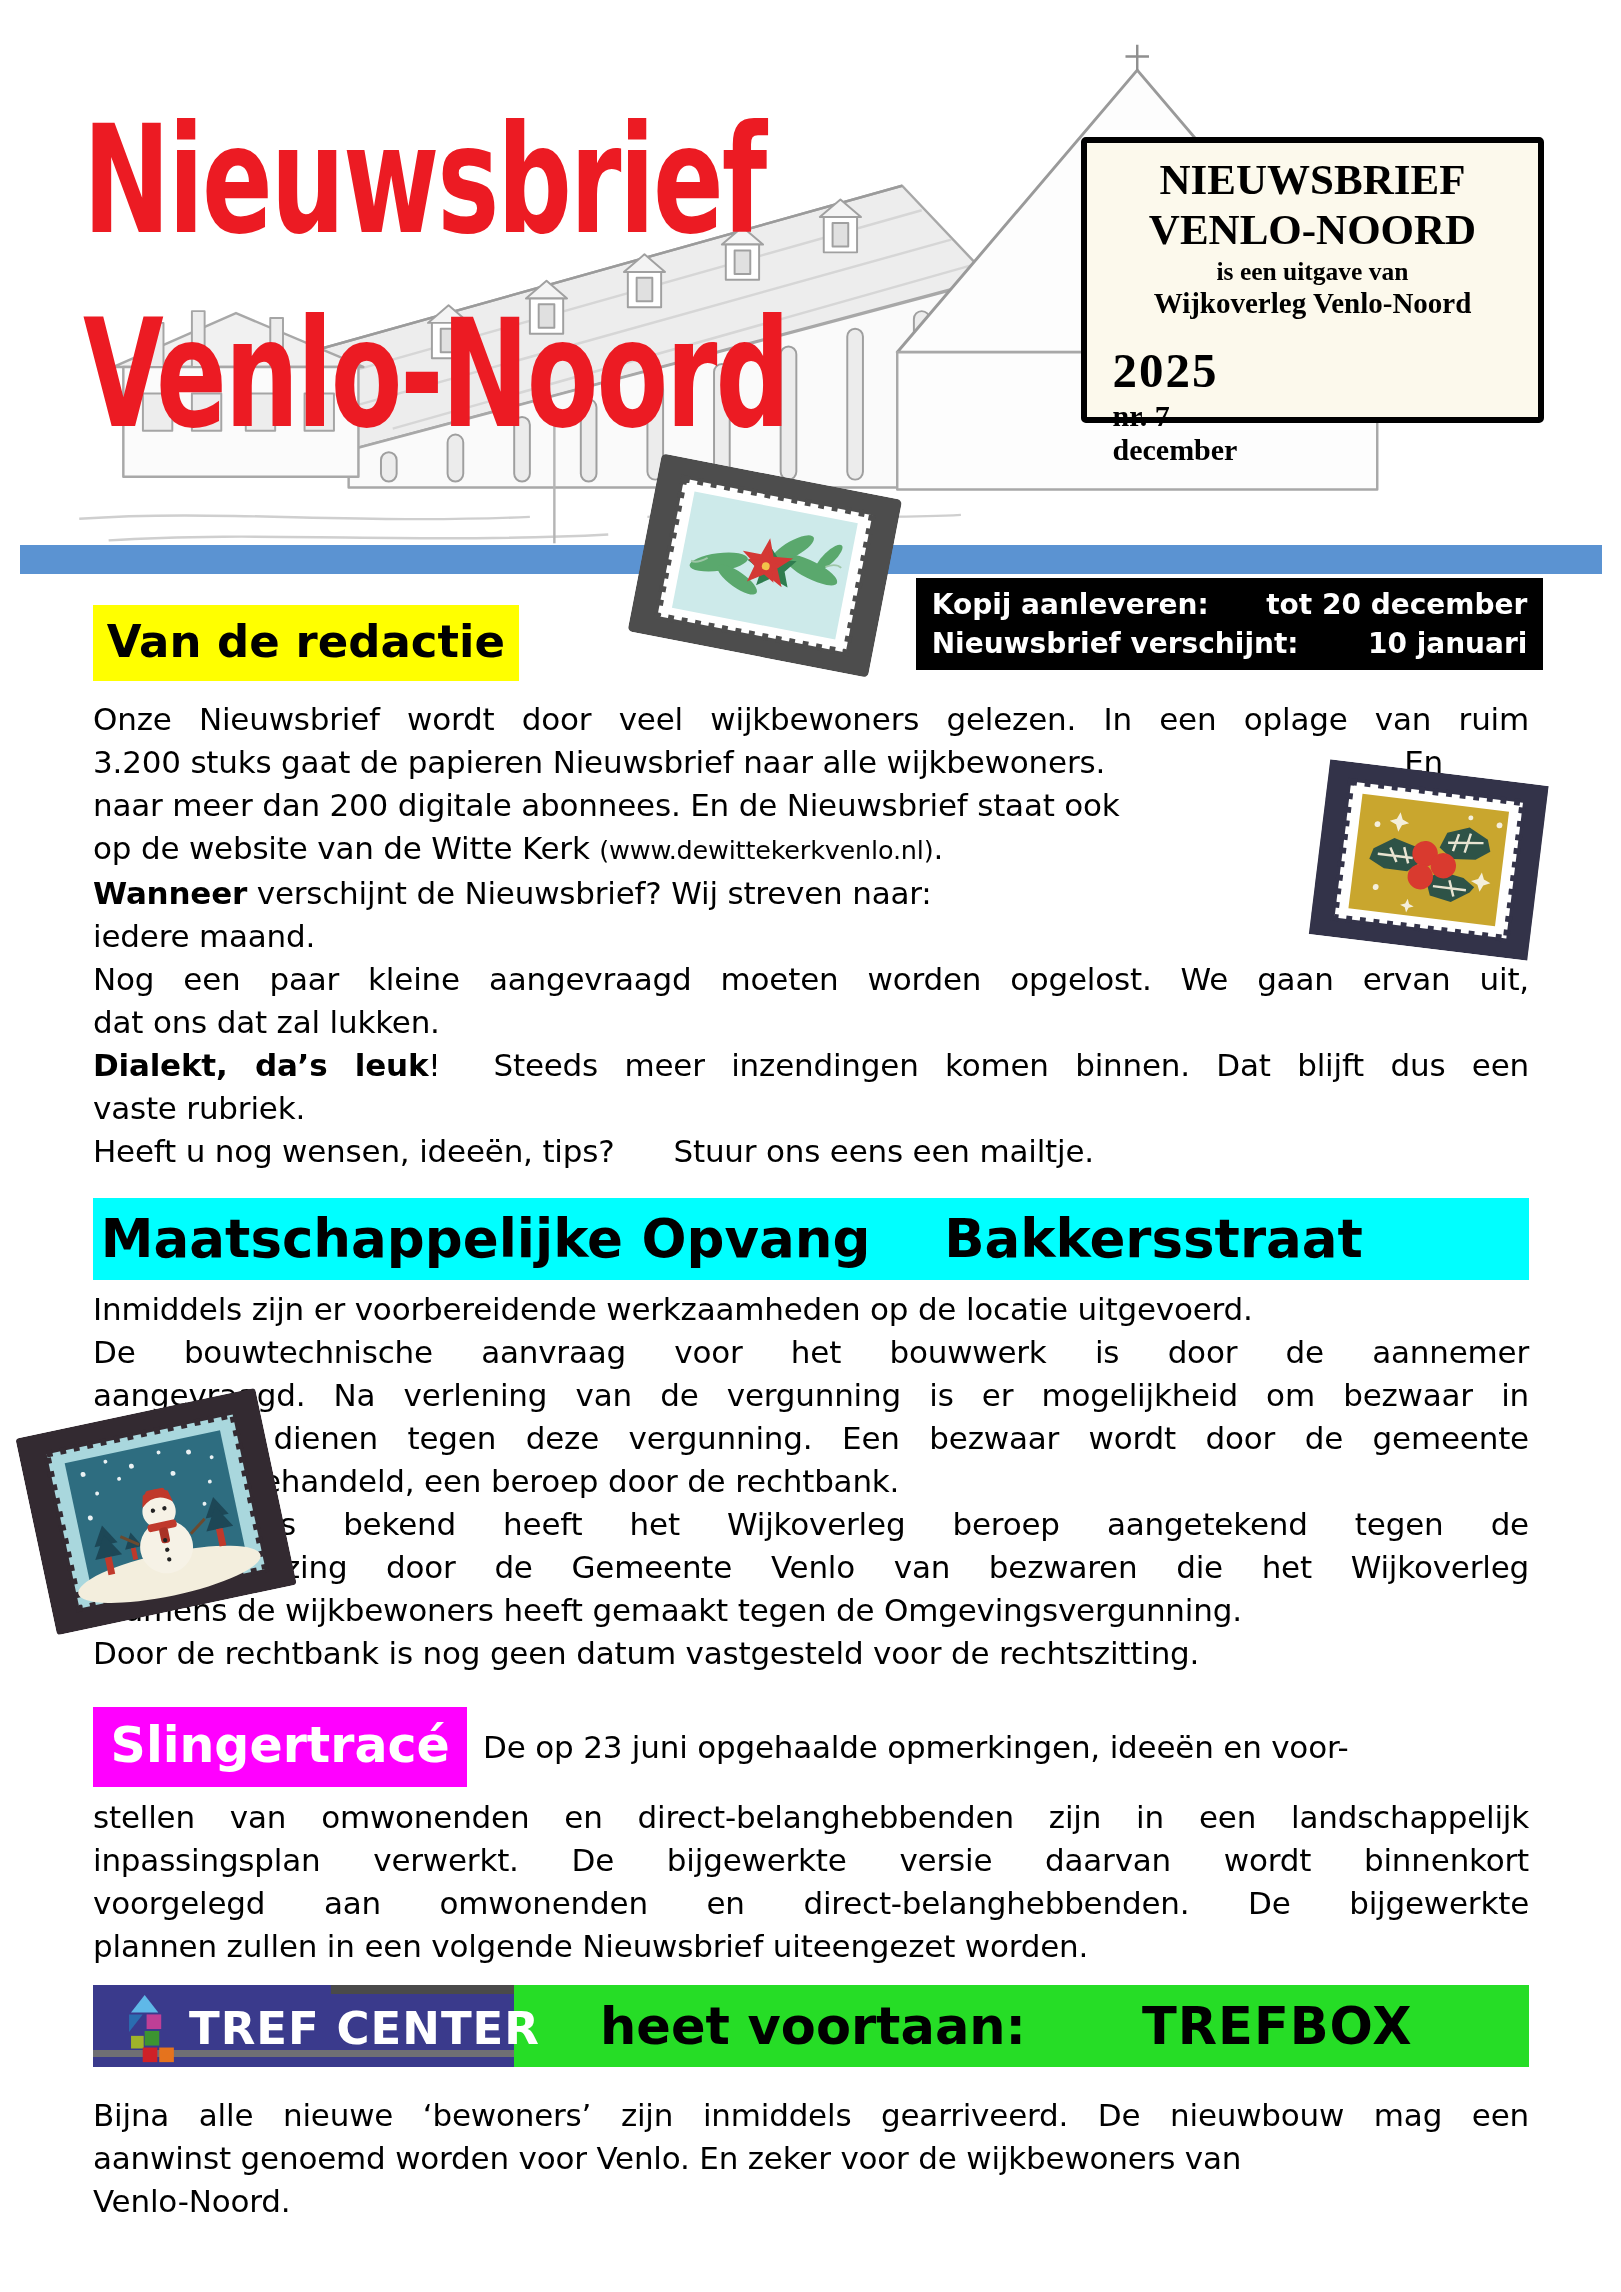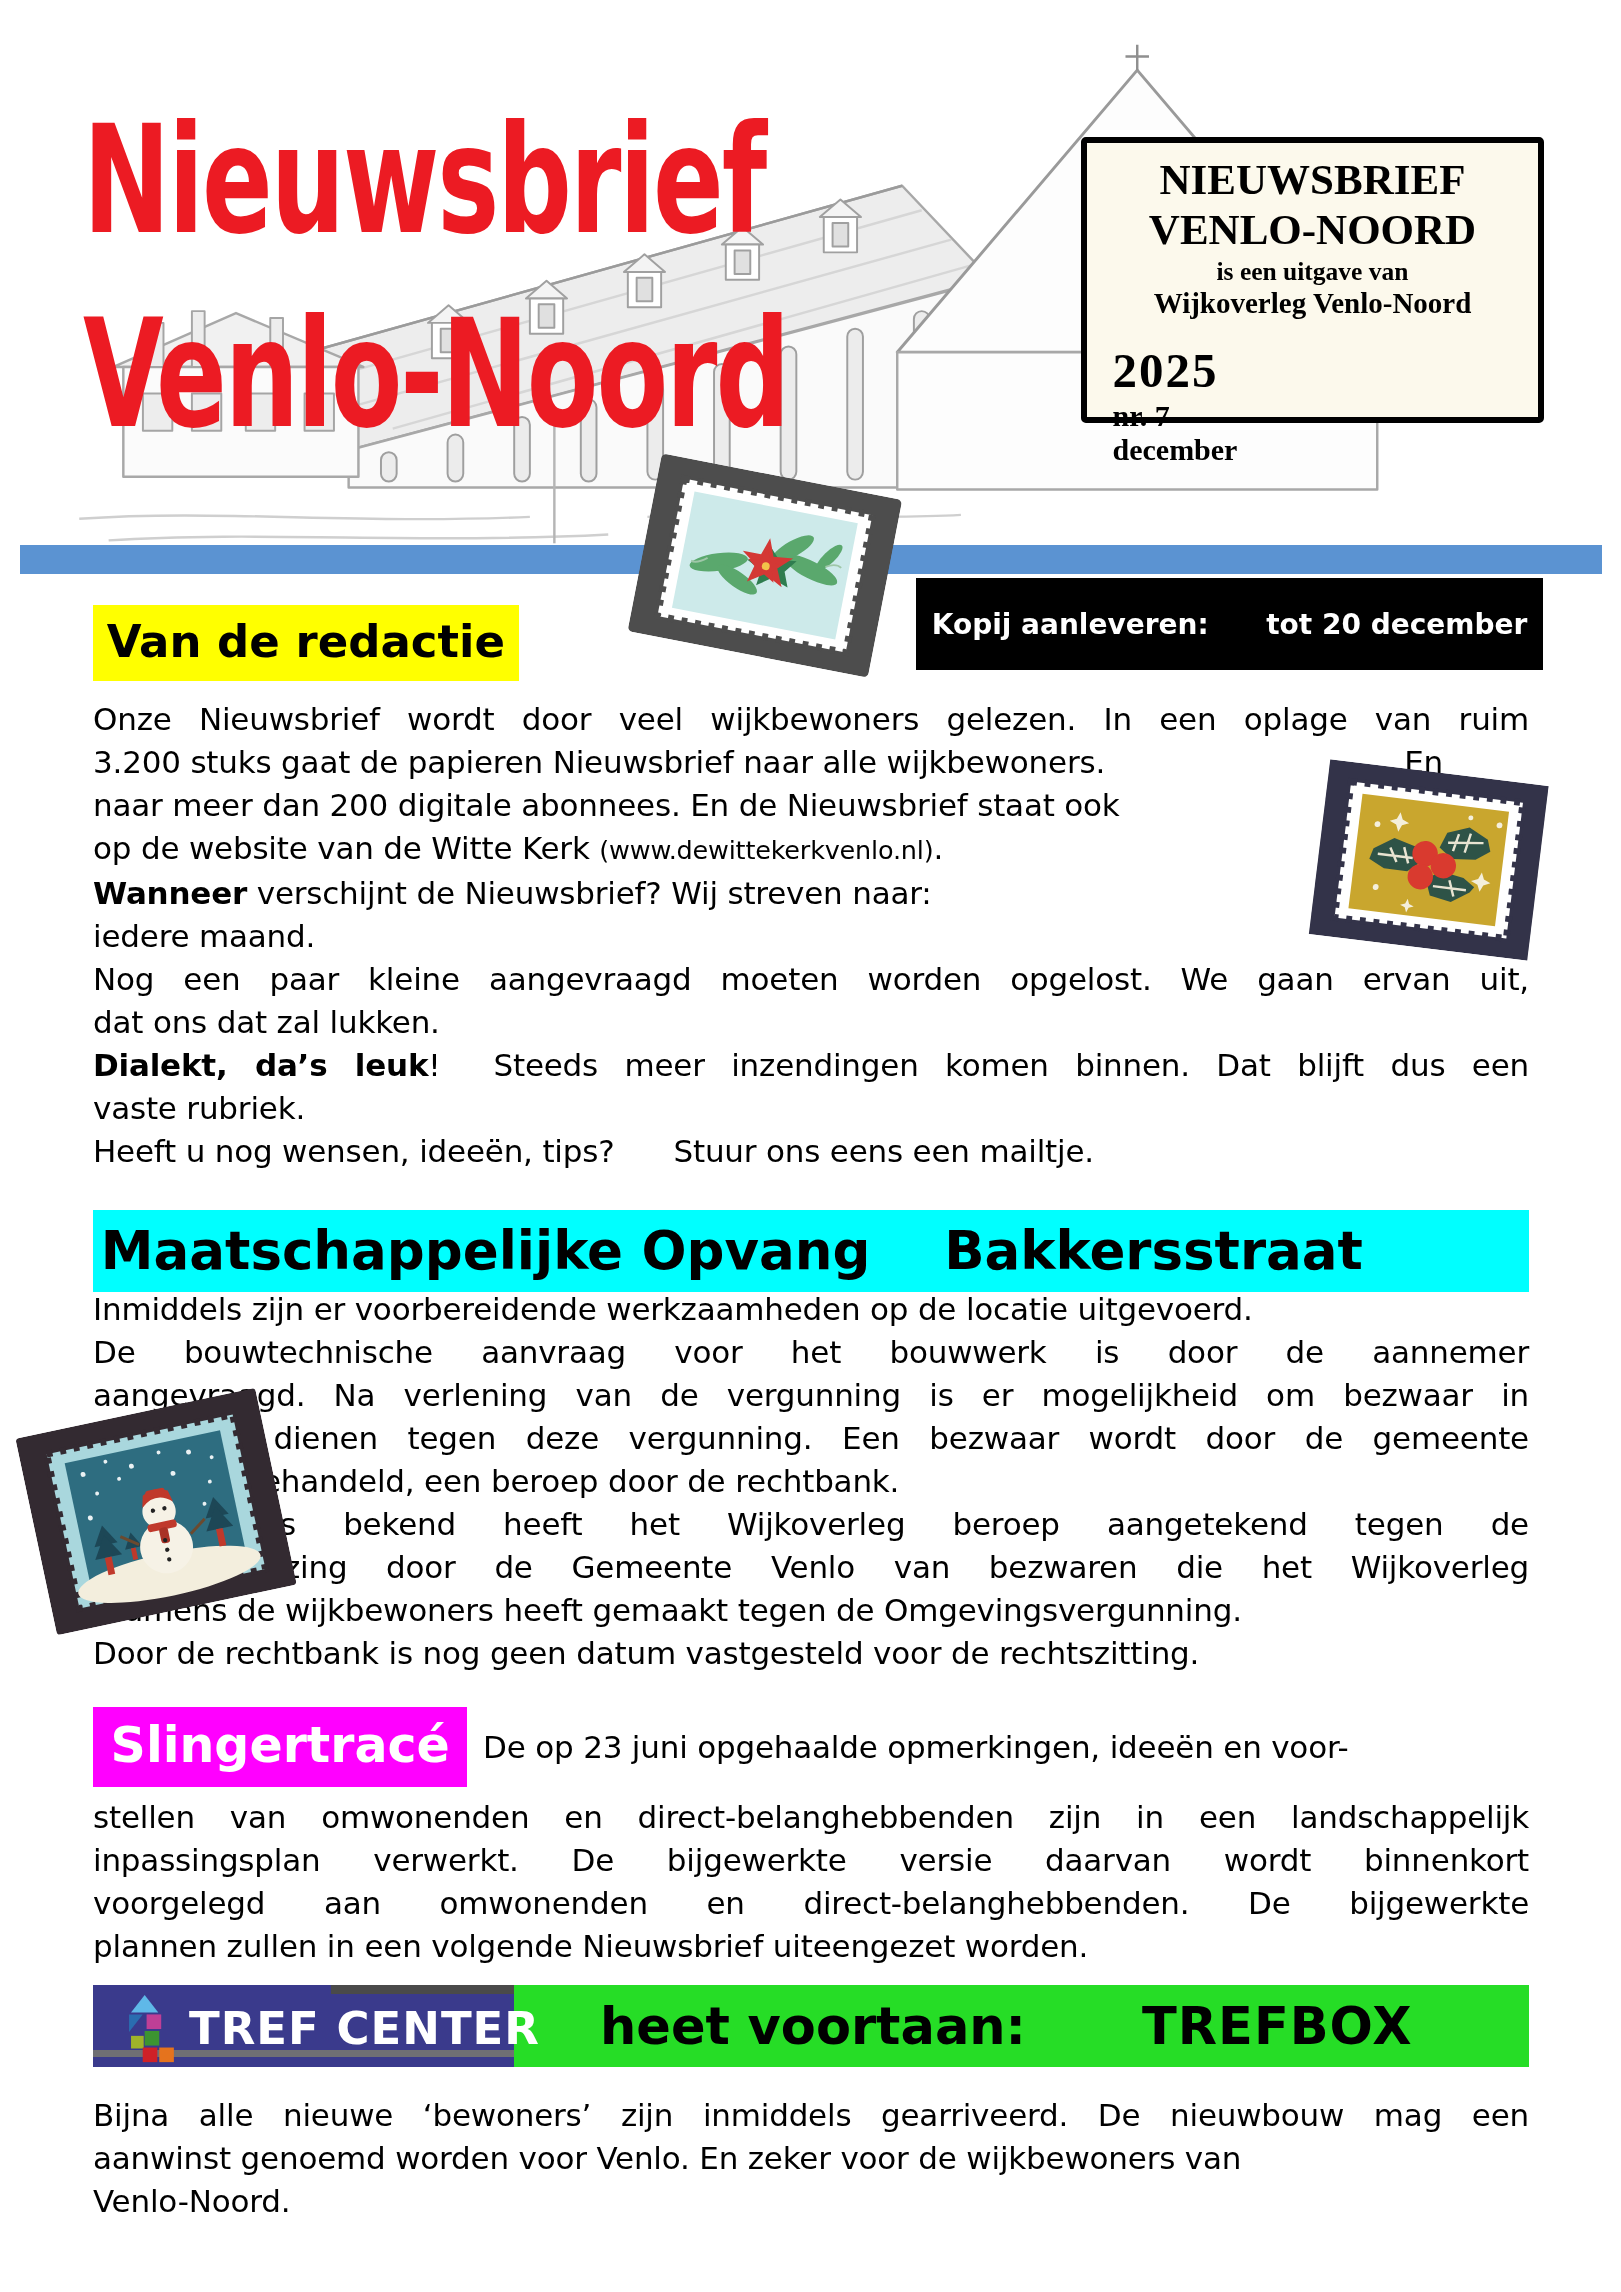--- a/index.html
+++ b/index.html
@@ -28,21 +28,21 @@
   
   .kopij{left:916px;top:578px;width:627px;height:92px;background:#000;color:#fff;font-weight:bold;
          font-size:28px;box-sizing:border-box;padding:7.8px 15.7px;display:flex;flex-direction:column;
          justify-content:space-around;}
   .kopij .row{display:flex;justify-content:space-between;}
 
   
   .h-yellow{left:93px;top:605px;background:#ffff00;font-size:45px;font-weight:bold;
             padding:13.7px 13.7px 17.6px;line-height:1;}
   .opvang-h{left:93px;top:1198px;width:1436px;box-sizing:border-box;background:#00ffff;
-            font-size:53px;font-weight:bold;padding:13.7px 7.8px 15.7px;line-height:1;white-space:pre;margin-top:12px;}
+            font-size:53px;font-weight:bold;padding:13.7px 7.8px 15.7px;line-height:1;white-space:pre;}
   .slinger-row{left:93px;top:1707px;display:flex;align-items:center;}
   .slinger-h{background:#ff00ff;color:#fff;font-size:49px;font-weight:bold;padding:13.7px 17.6px 17.6px;line-height:1;}
   .slinger-intro{font-size:31px;margin-left:15.7px;white-space:pre;letter-spacing:-0.2px;}
 
   
   .bodycol{left:93px;width:1436px;font-size:31px;line-height:43px;letter-spacing:-0.2px;}
   .p1{top:698px;} .opvang-b{top:1288px;} .slinger-b{top:1796px;} .tref-b{top:2094px;}
   .tl{white-space:pre-wrap;}
   .just{text-align:justify;text-align-last:justify;}
   .ind{padding-left:120px;}
@@ -171,20 +171,24 @@
       <g stroke="#9fc7a8" stroke-width="2" fill="none">
         <path d="M66,96 q-10,8 -16,6 M186,82 q10,-6 16,-2"></path>
       </g>
     </svg>
   </div>
 
   <div class="abs kopij">
     <div class="row">
       <span>Kopij aanleveren:</span>
       <span>tot 20 december</span>
+    </div>
+    <div class="row">
+      <span>Nieuwsbrief verschijnt:</span>
+      <span>10 januari</span>
     </div>
   </div>
 
   <div class="abs h-yellow">Van de redactie</div>
 
   <div class="abs bodycol p1">
     <div class="tl just">Onze Nieuwsbrief wordt door veel wijkbewoners gelezen. In een oplage van ruim</div>
     <div class="tl flexline">
       <span>3.200 stuks gaat de papieren Nieuwsbrief naar alle wijkbewoners.</span>
       <span class="en-gap">En</span>

